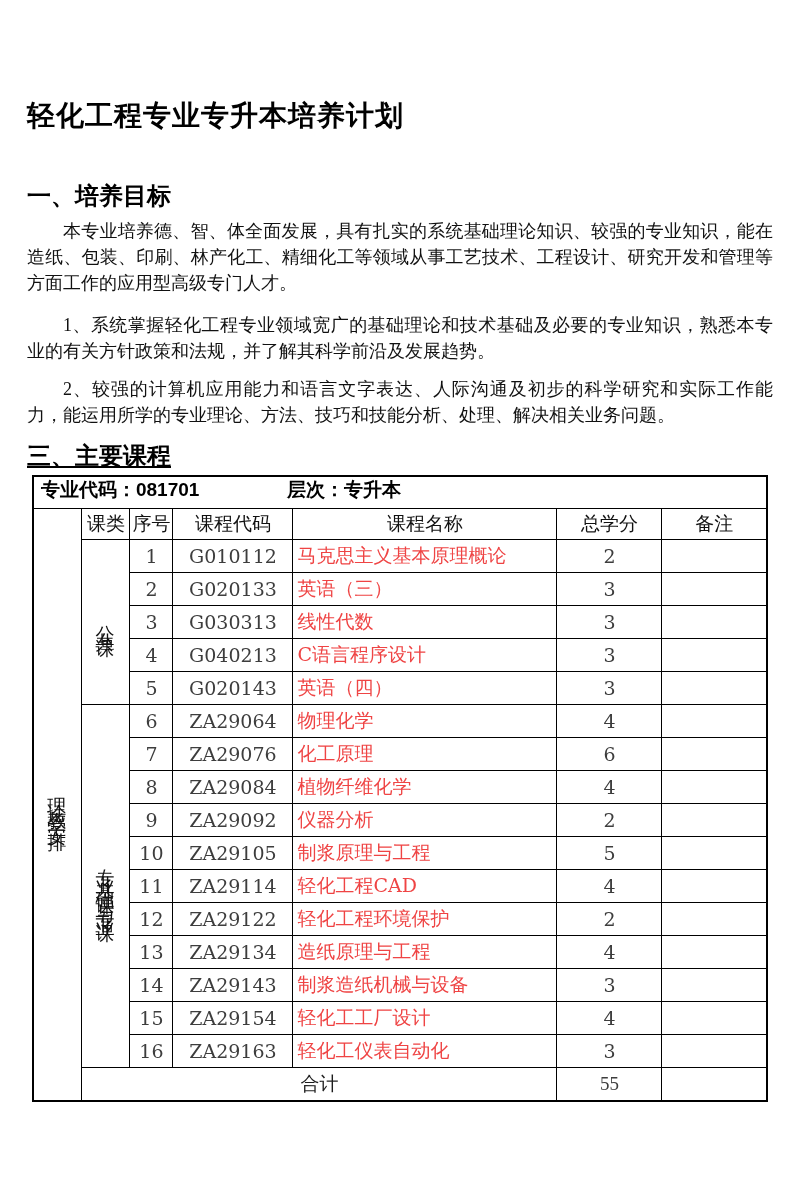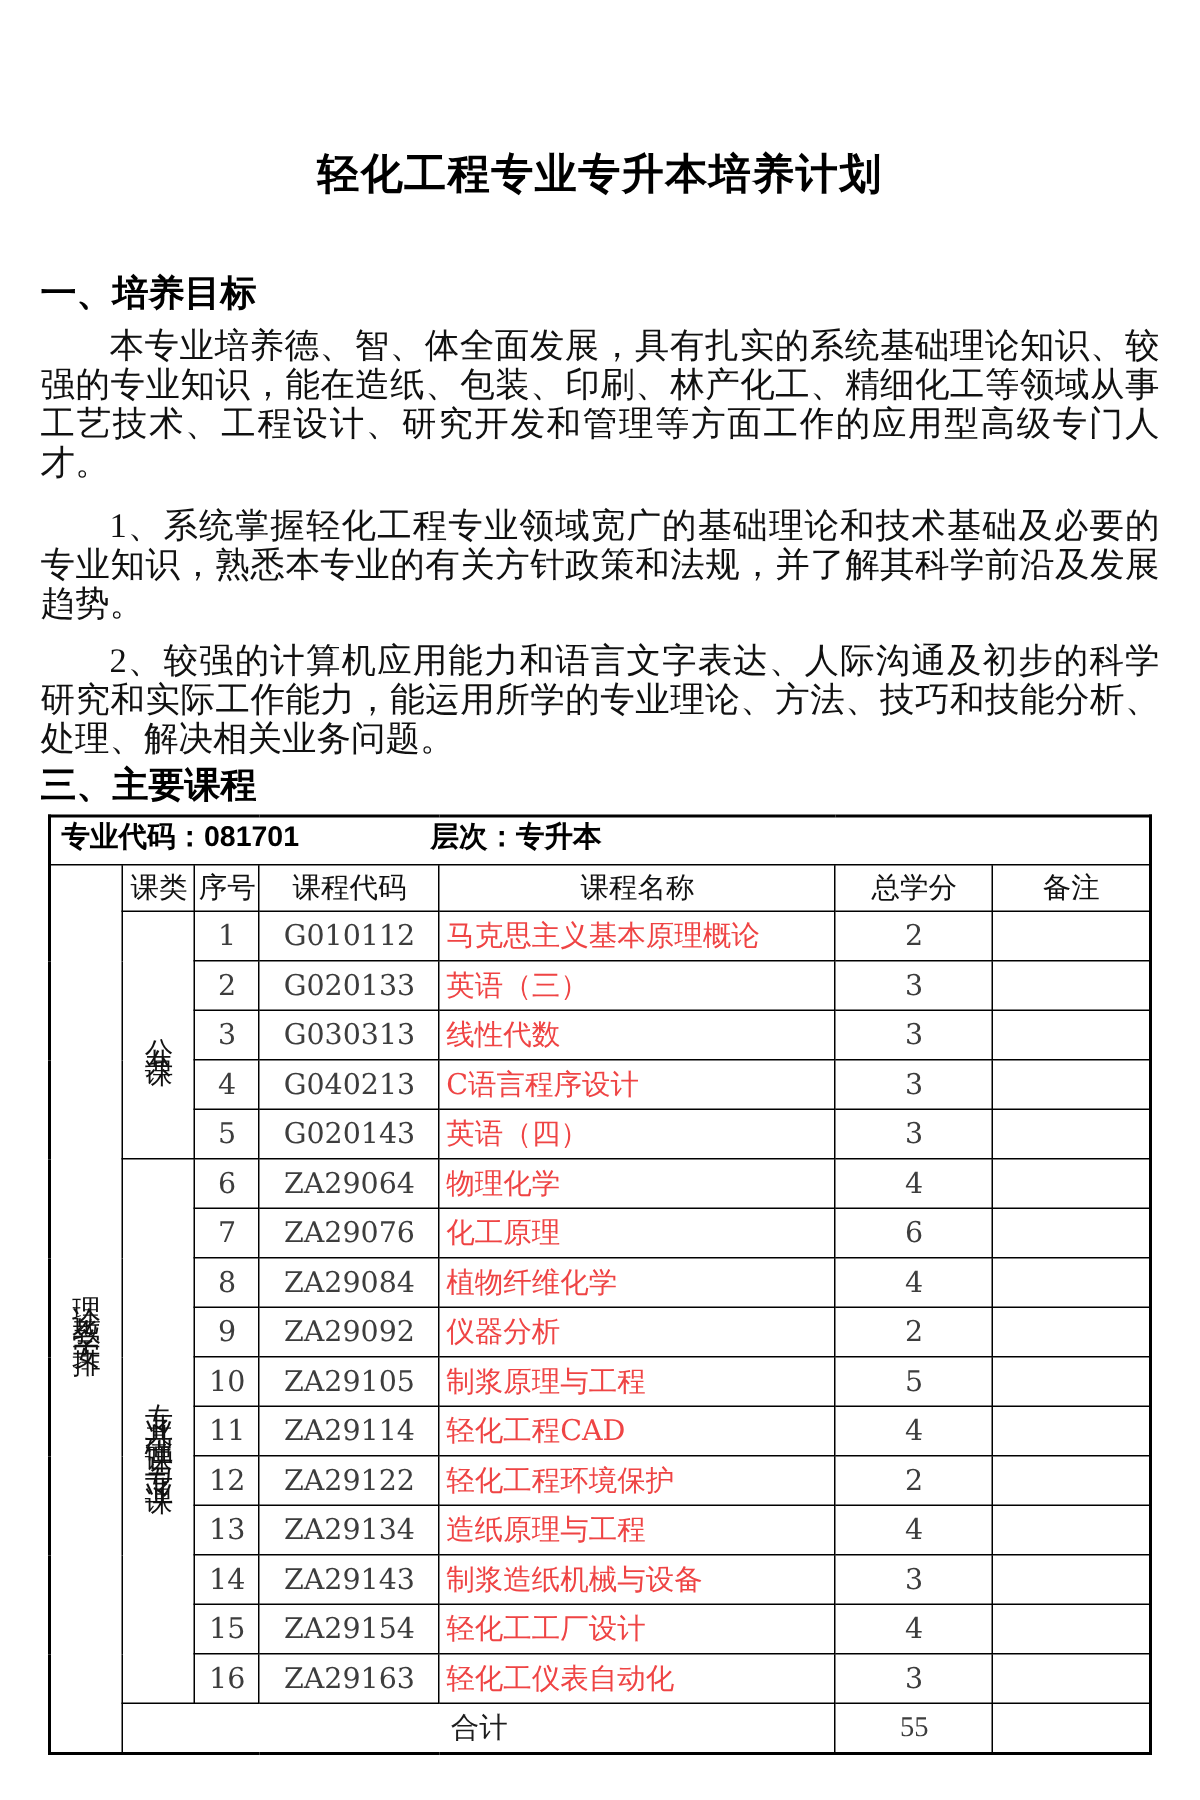--- a/index.html
+++ b/index.html
@@ -15,41 +15,41 @@
     font-family: "Liberation Serif", "DejaVu Serif", serif;
   }
   .page {
     width: 800px;
     height: 1200px;
     box-sizing: border-box;
     padding: 0 27px;
   }
   .doc-title {
     margin: 96px 0 0 0;
-    text-align: center;
+    text-align: left;
     font-family: "Liberation Sans", "DejaVu Sans", sans-serif;
     font-weight: bold;
     font-size: 28px;
     line-height: 40px;
     letter-spacing: 1px;
   }
   .sec-heading {
     margin: 0;
     font-family: "Liberation Sans", "DejaVu Sans", sans-serif;
     font-weight: bold;
     font-size: 24px;
     line-height: 20px;
     color: #000;
   }
   #sec-heading-1 { margin-top: 50px; }
   #sec-heading-2 { margin-top: 17px; }
-  #sec-heading-3 { margin-top: 8px; }
+  #sec-heading-3 { margin-top: 18px; text-decoration: underline; }
   .para {
     margin: 0;
-    font-size: 23px;
+    font-size: 18px;
     line-height: 26px;
     text-align: justify;
     text-align-last: left;
     text-indent: 2em;
     color: #111;
   }
   #para-1-0 { margin-top: 12px; }
   #para-2-0 { margin-top: 16px; }
   #para-2-1 { margin-top: 12px; }
 

